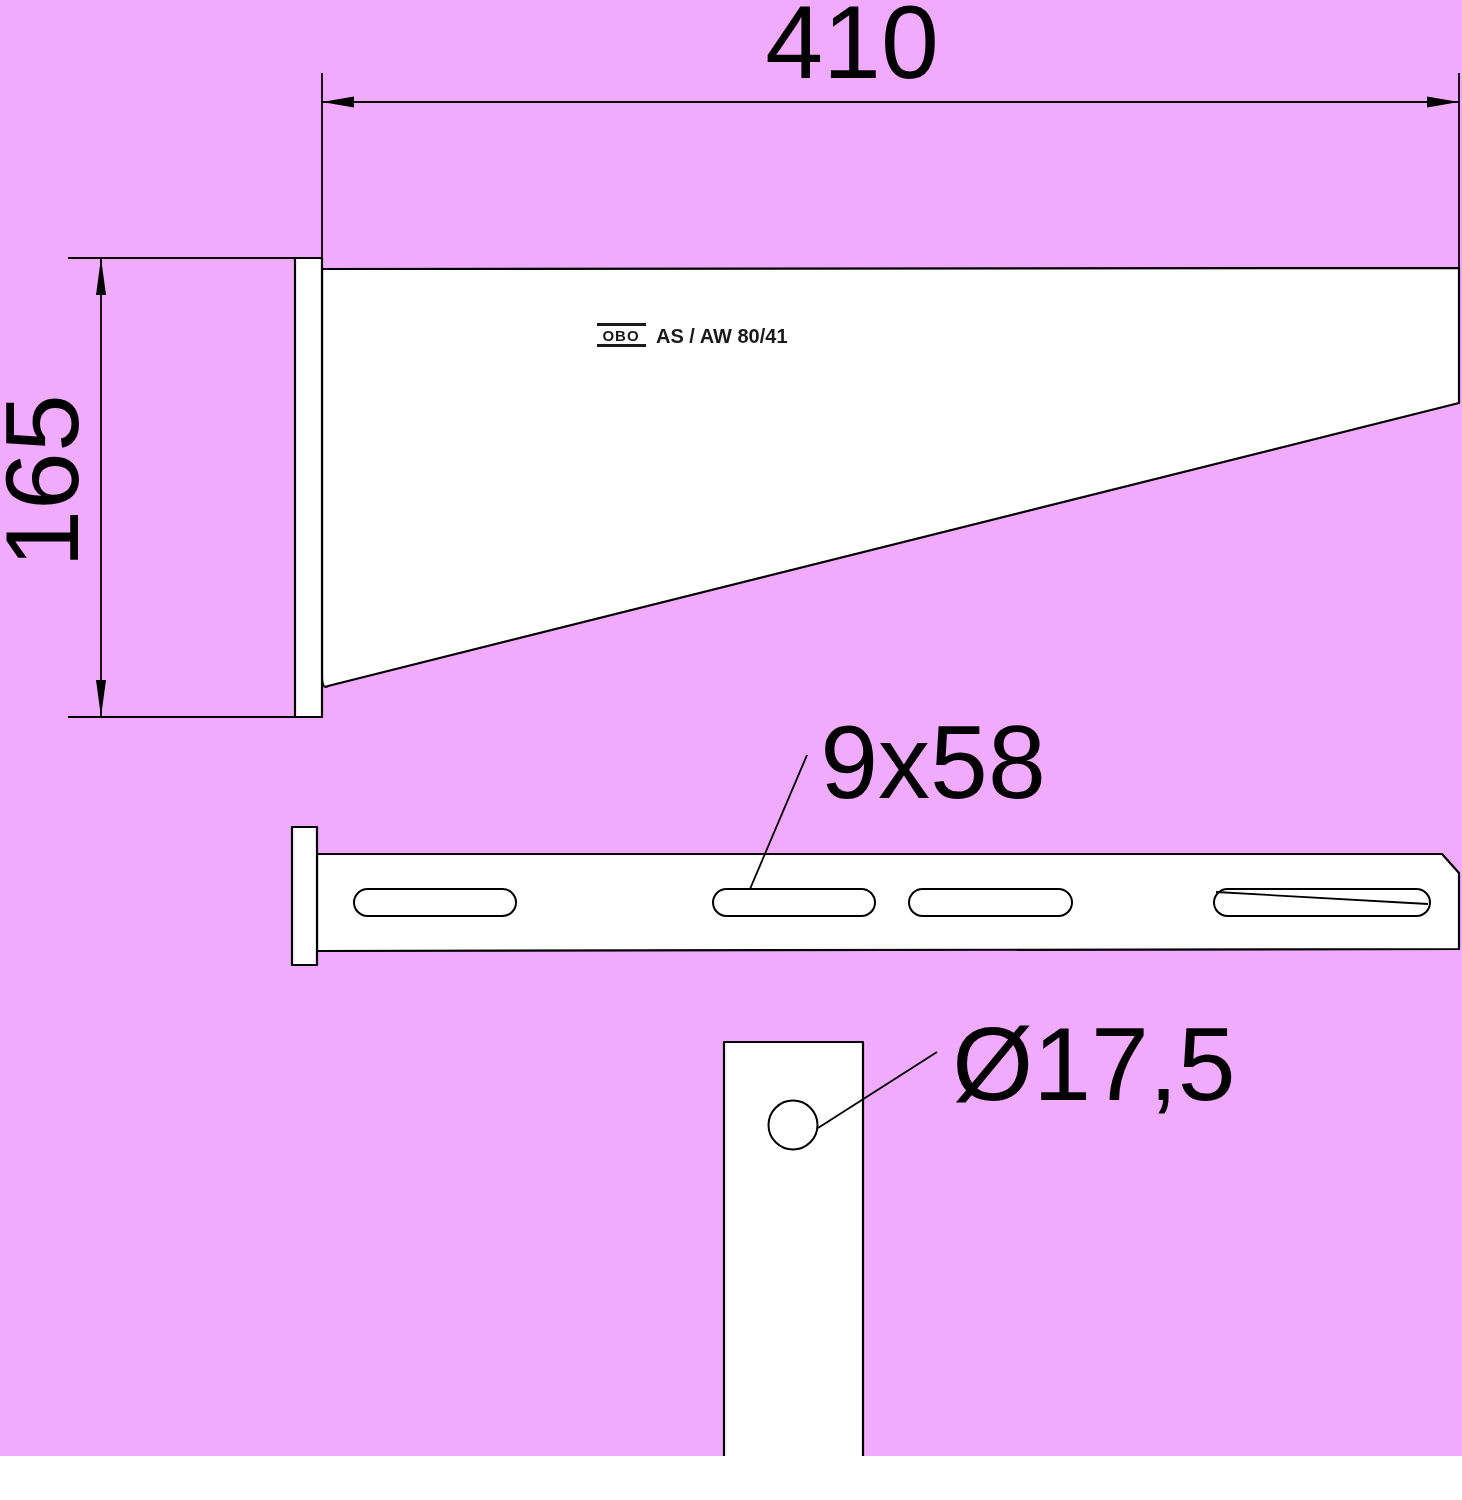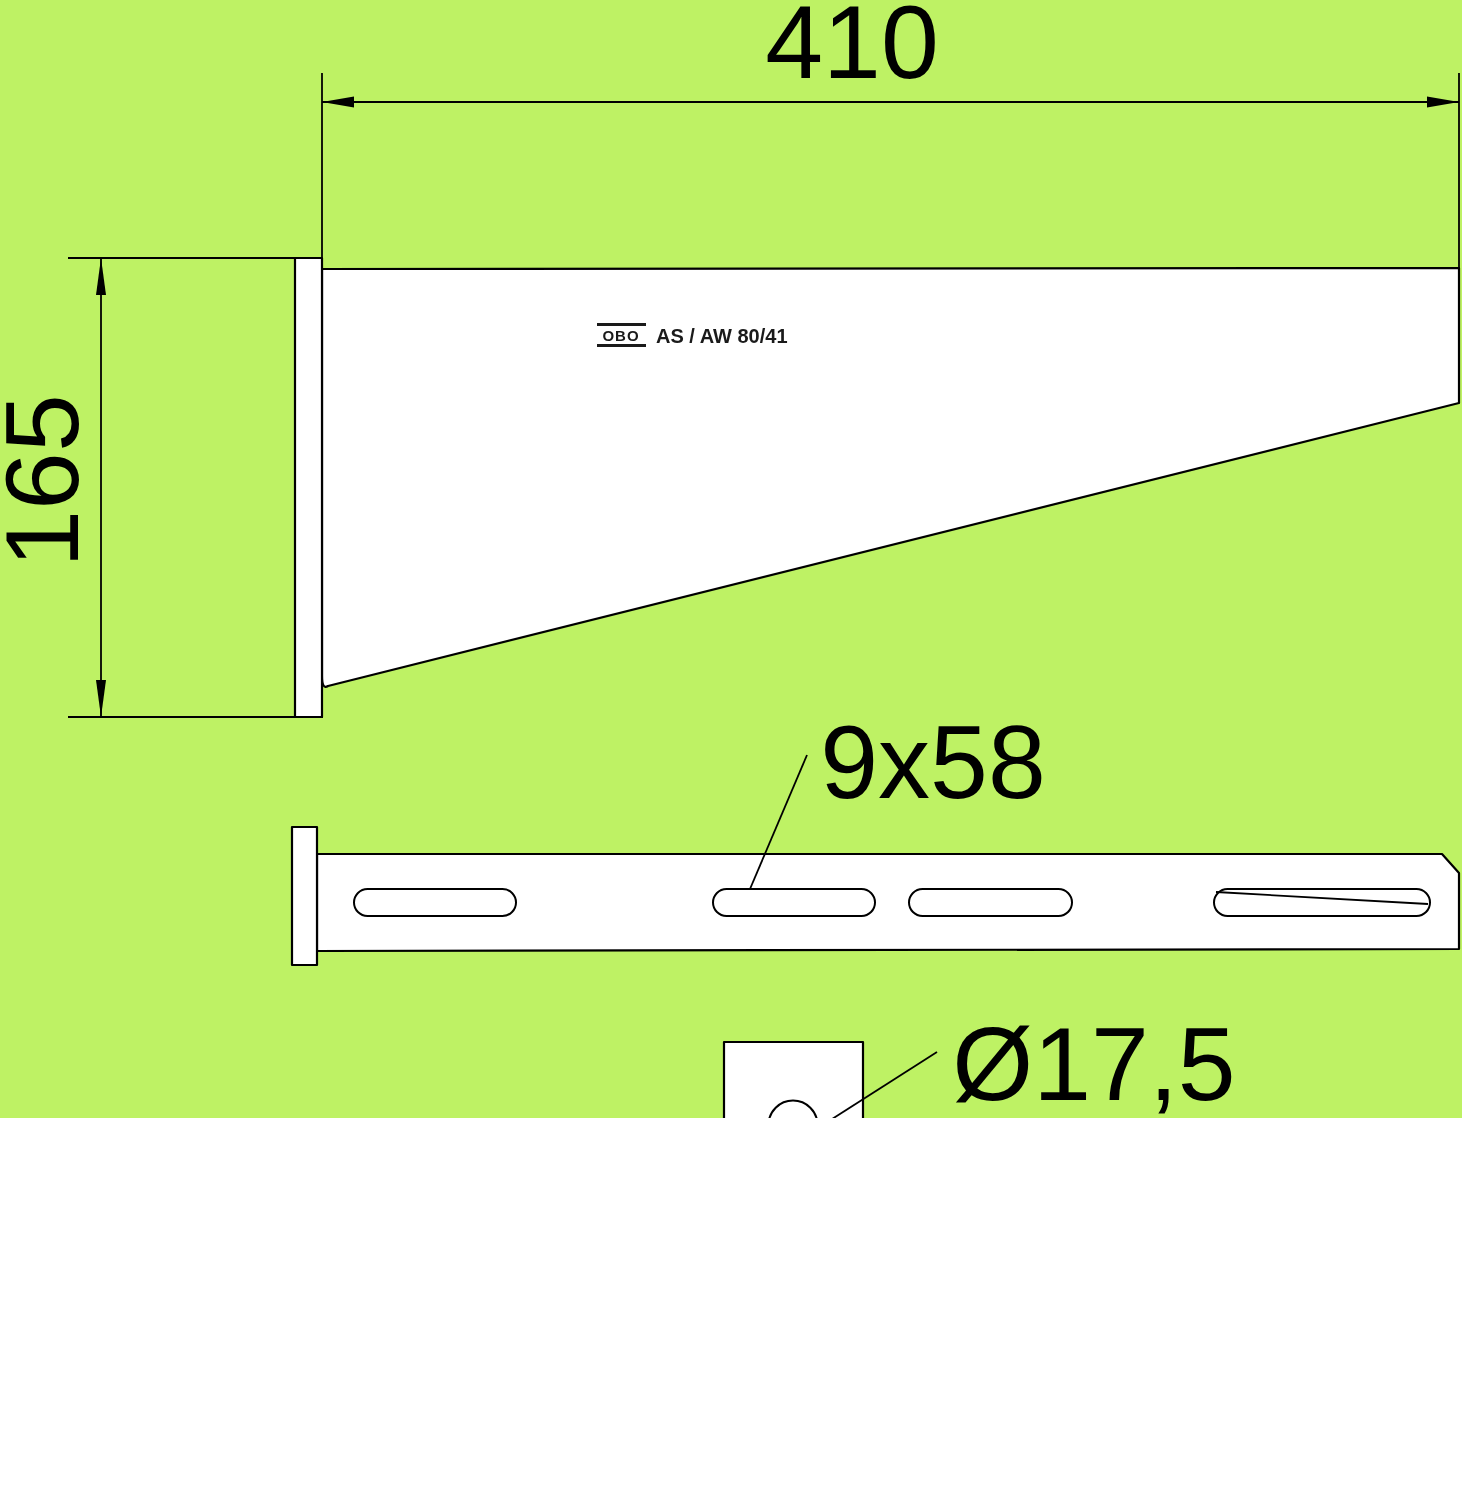--- a/index.html
+++ b/index.html
@@ -1,16 +1,16 @@
 <!DOCTYPE html>
 <html><head>
 <meta charset="utf-8">
 <style>
   html,body{margin:0;padding:0;background:#ffffff;}
-  #canvas{position:relative;width:1462px;height:1118px;background:#bef264;overflow:hidden;}
+  #canvas{position:relative;width:1462px;height:1456px;background:#f0abfc;overflow:hidden;}
   svg{position:absolute;left:0;top:0;}
   .outline{fill:#ffffff;stroke:#000000;stroke-width:2.2;stroke-linejoin:round;}
   .thin{fill:none;stroke:#000000;stroke-width:1.8;}
   .arrow{fill:#000000;stroke:none;}
   .dimtext{font-family:"Liberation Sans", sans-serif;font-size:104px;fill:#000000;}
   .marktext{font-family:"Liberation Sans", sans-serif;font-size:20px;font-weight:bold;fill:#1a1a1a;}
   .logotext{font-family:"Liberation Sans", sans-serif;font-size:15px;font-weight:bold;letter-spacing:1px;fill:#1a1a1a;}
   .logobar{fill:#1a1a1a;stroke:none;}
 </style>
 </head>

